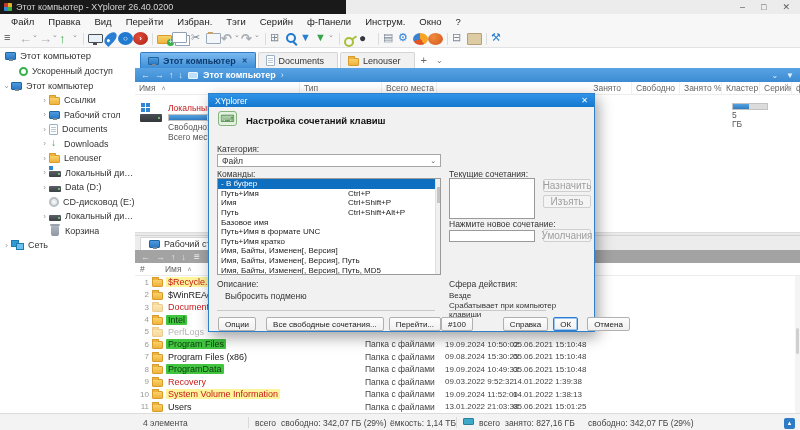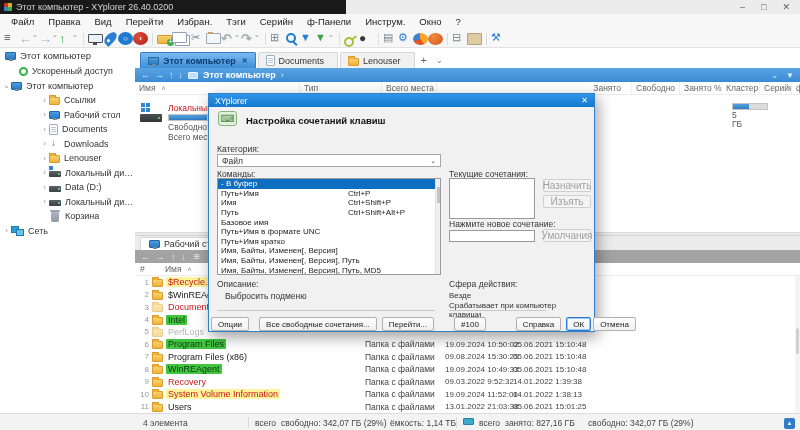--- a/index.html
+++ b/index.html
@@ -179,21 +179,21 @@
   .lscroll .thumb{position:absolute;left:1px;top:8px;width:3px;height:16px;background:#c4c4c4;}
   .curbox{position:absolute;left:240px;top:71px;width:86px;height:41px;background:#fff;border:1px solid #9a9a9a;}
   .newinput{position:absolute;left:240px;top:123px;width:86px;height:12px;background:#fff;border:1px solid #9a9a9a;}
   .btn{position:absolute;height:13px;background:linear-gradient(#fdfdfd,#f2f2f2);border:1px solid #b5b5b5;border-radius:2px;font-size:10px;color:#333;display:flex;align-items:center;justify-content:center;padding:0 3px;white-space:nowrap;}
   .btn.disabled{color:#9f9f9f;border-color:#cfcfcf;background:#f4f4f4;}
   .divline{position:absolute;height:1px;background:#c9c9c9;}
   .dscope{position:absolute;left:240px;line-height:9.5px;font-size:8px;color:#333;}
   .dfooter{position:absolute;left:0;right:0;top:210px;display:flex;align-items:center;}
   .fbtn{height:14px;background:linear-gradient(#fdfdfd,#f0f0f0);border:1px solid #b0b0b0;border-radius:2px;font-size:8px;color:#222;display:flex;align-items:center;justify-content:center;padding:0 6px;white-space:nowrap;}
   .fbtn.primary{border:1px solid #2b7cd3;box-shadow:0 0 0 1px #9ec7ef inset;}
-  .fbtn.m7{margin-left:2px;} .fbtn.m10{margin-left:10px;} .fbtn.m5{margin-left:5px;} .fbtn.m8{margin-left:20px;} .fbtn.m30{margin-left:30px;}
+  .fbtn.m7{margin-left:9px;} .fbtn.m10{margin-left:10px;} .fbtn.m5{margin-left:5px;} .fbtn.m8{margin-left:0;} .fbtn.m30{margin-left:30px;}
 </style>
 </head>
 <body>
 
 <div id="app">
 
   <div class="titlebar">
     <div class="title-dark">
       <span class="appicon"></span>
       <span>Этот компьютер - XYplorer 26.40.0200</span>
@@ -313,20 +313,25 @@
             <span class="exp">›</span>
             <span class="i i-drive i-drive-win"></span>
             <span class="lbl">Локальный диск (C:)</span>
           </div>
           <div class="treerow ind2">
             <span class="exp">›</span>
             <span class="i i-drive"></span>
             <span class="lbl">Data (D:)</span>
           </div>
           <div class="treerow ind2">
+            <span class="exp"></span>
+            <span class="i i-cd"></span>
+            <span class="lbl">CD-дисковод (E:)</span>
+          </div>
+          <div class="treerow ind2">
             <span class="exp">›</span>
             <span class="i i-drive"></span>
             <span class="lbl">Локальный диск (F:)</span>
           </div>
           <div class="treerow ind2">
             <span class="exp"></span>
             <span class="i i-bin"></span>
             <span class="lbl">Корзина</span>
           </div>
           <div class="treerow ind0">
@@ -512,21 +517,21 @@
               </span>
               <span class="fname"><span class="nm">Program Files (x86)</span></span>
               <span class="ftype">Папка с файлами</span>
               <span class="fd1">09.08.2024 15:30:25</span>
               <span class="fd2">05.06.2021 15:10:48</span>
             </div><div class="frow">
               <span class="fnum">8</span>
               <span class="fico">
                 <span class="i i-folder"></span>
               </span>
-              <span class="fname"><span class="nm hl-green">WinREAgent</span></span>
+              <span class="fname"><span class="nm hl-green">ProgramData</span></span>
               <span class="ftype">Папка с файлами</span>
               <span class="fd1">19.09.2024 10:49:33</span>
               <span class="fd2">05.06.2021 15:10:48</span>
             </div><div class="frow">
               <span class="fnum">9</span>
               <span class="fico">
                 <span class="i i-folder"></span>
               </span>
               <span class="fname"><span class="nm red">Recovery</span></span>
               <span class="ftype">Папка с файлами</span>

